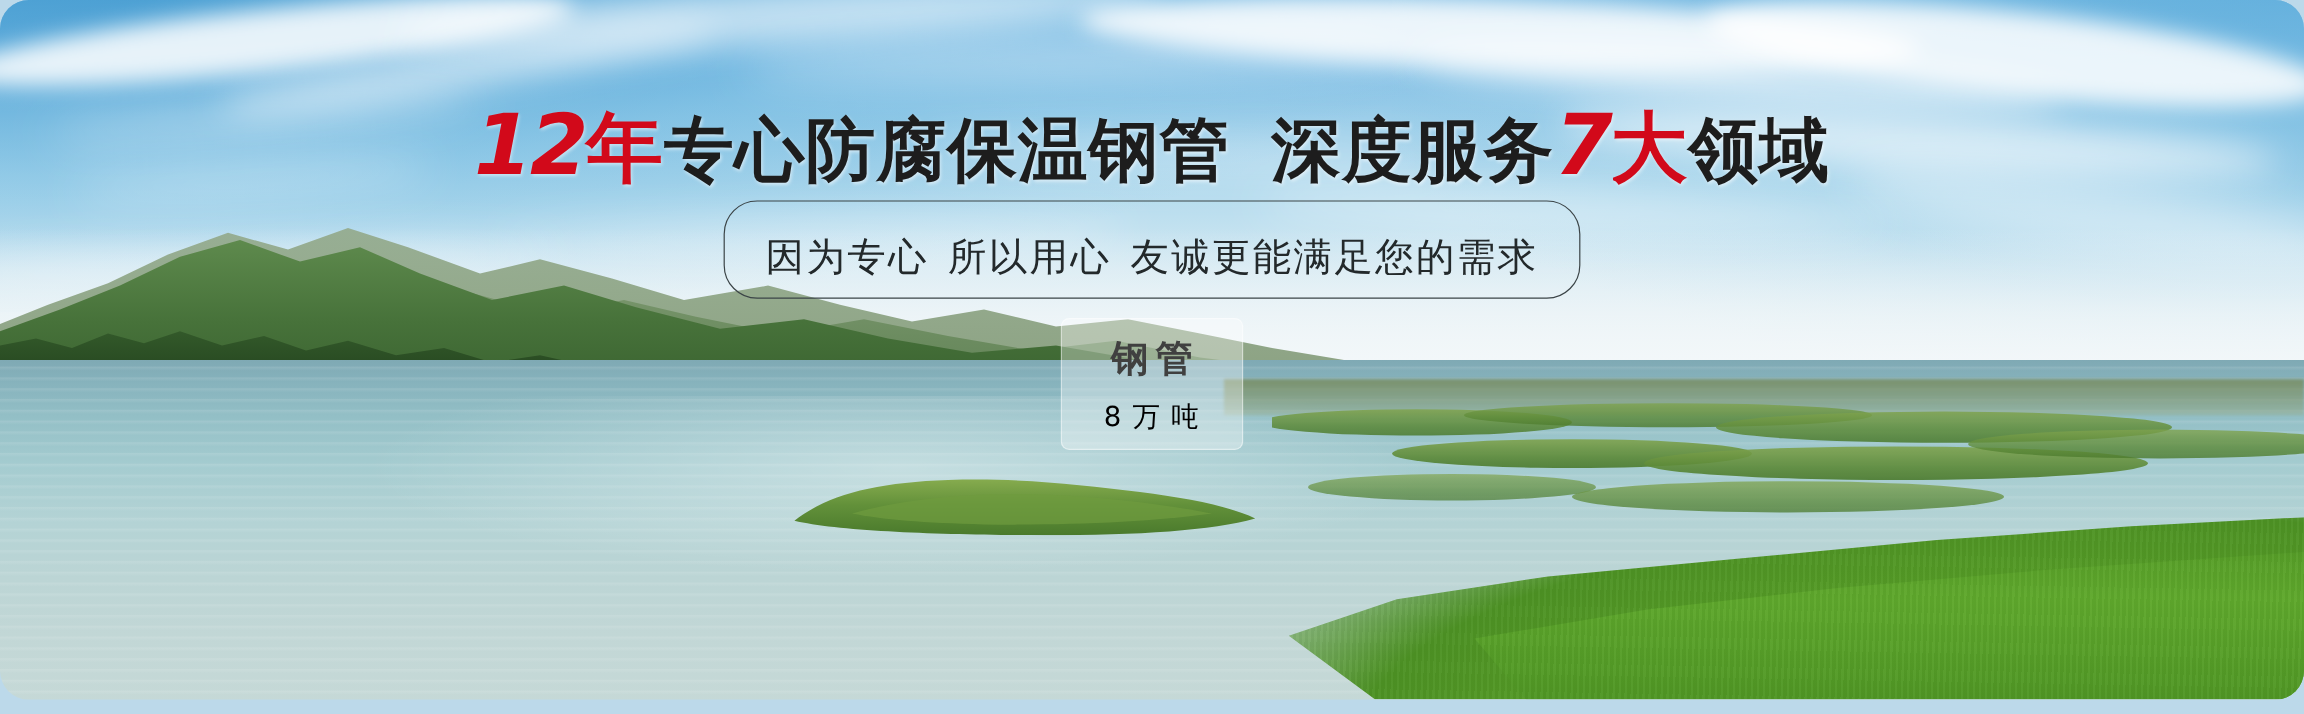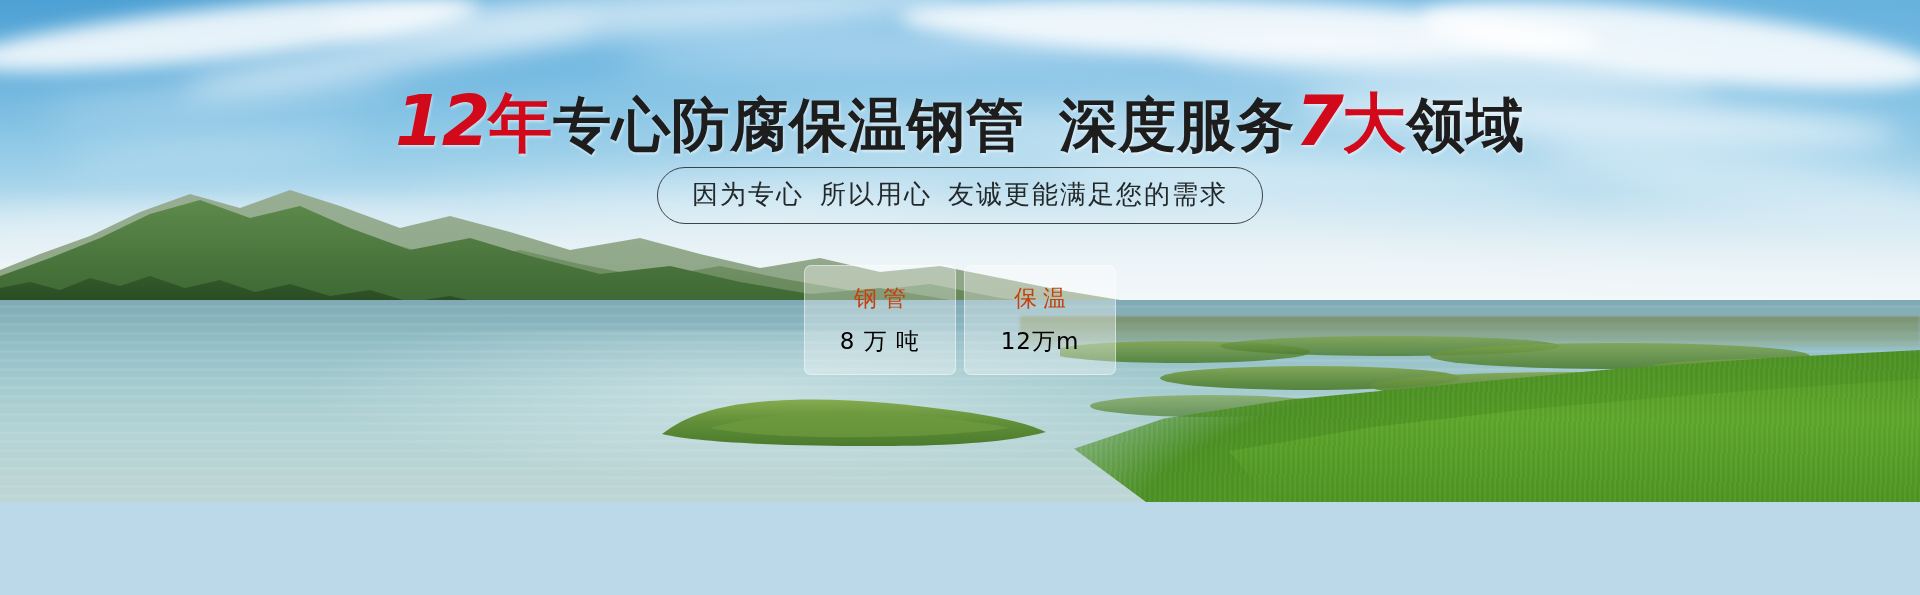--- a/index.html
+++ b/index.html
@@ -5,22 +5,23 @@
   * { margin:0; padding:0; box-sizing:border-box; }
   html, body { width:1920px; height:595px; overflow:hidden; }
   body {
     font-family:"DejaVu Sans","Liberation Sans",sans-serif;
     background:#bcd9ea;
   }
 
   .banner {
     position:relative;
     width:1920px;
-    height:502px;
+    height:583px;
     overflow:hidden;
+    border-radius:24px;
   }
 
   
   .scene { position:absolute; inset:0; }
 
   
   .sky {
     position:absolute; left:0; top:0; width:1920px; height:330px;
     background:
       linear-gradient(to bottom,
@@ -169,24 +170,24 @@
     font-size:70px;
     font-style:italic;
     font-weight:bold;
     letter-spacing:-2px;
   }
   .headline .hl-gap { display:inline-block; width:34px; }
 
   .subtitle-pill {
     position:absolute; left:50%; top:167px;
     transform:translateX(-50%);
-    padding:9px 34px 11px;
+    padding:25px 34px 11px;
     border:1.5px solid #3b4447;
     border-radius:28px;
-    font-size:26px;
+    font-size:32px;
     letter-spacing:2px;
     color:#23292b;
     white-space:nowrap;
     background:transparent;
   }
   .subtitle-pill .sp-gap { display:inline-block; width:16px; }
 
   .stats {
     position:absolute; left:50%; top:265px;
     transform:translateX(-50%);
@@ -199,25 +200,25 @@
     border-radius:7px;
     background:rgba(255,255,255,0.34);
     border:1px solid rgba(255,255,255,0.45);
     display:flex;
     flex-direction:column;
     align-items:center;
     justify-content:center;
     gap:12px;
   }
   .stat-label {
-    font-size:23px;
-    color:#c2410c;
+    font-size:31px;
+    color:#404040;
     letter-spacing:6px;
     text-indent:6px;
-    font-weight:normal;
+    font-weight:bold;
   }
   .stat-value {
     font-size:23px;
     color:#000000;
     letter-spacing:1px;
     white-space:nowrap;
   }
   .stat-value sup { font-size:14px; vertical-align:super; }
 </style>
 </head>
@@ -337,20 +338,16 @@
     </div>
 
     <div class="stats">
 
       <div class="stat-card">
         <div class="stat-label">钢管</div>
         <div class="stat-value"><span>8 万 吨</span></div>
       </div>
 
 
-      <div class="stat-card">
-        <div class="stat-label">保温</div>
-        <div class="stat-value"><span>12万m</span></div>
-      </div>
 
     </div>
   </div>
 </div>
 
 </body></html>

